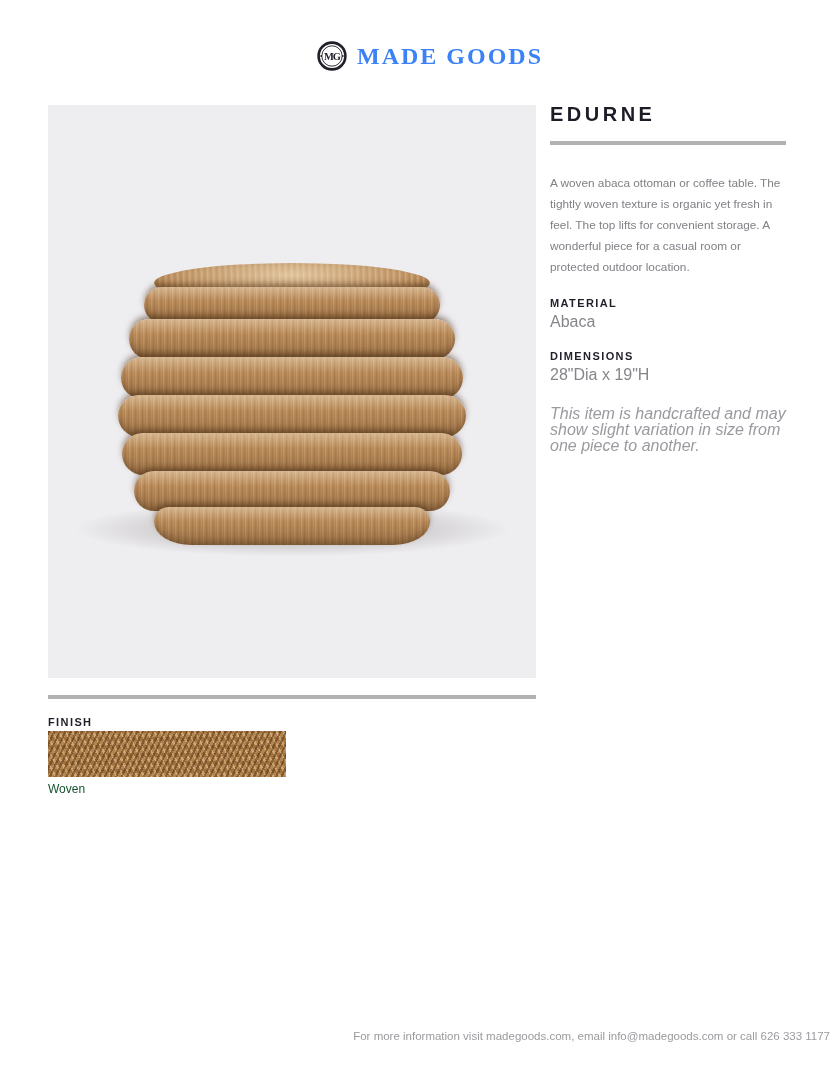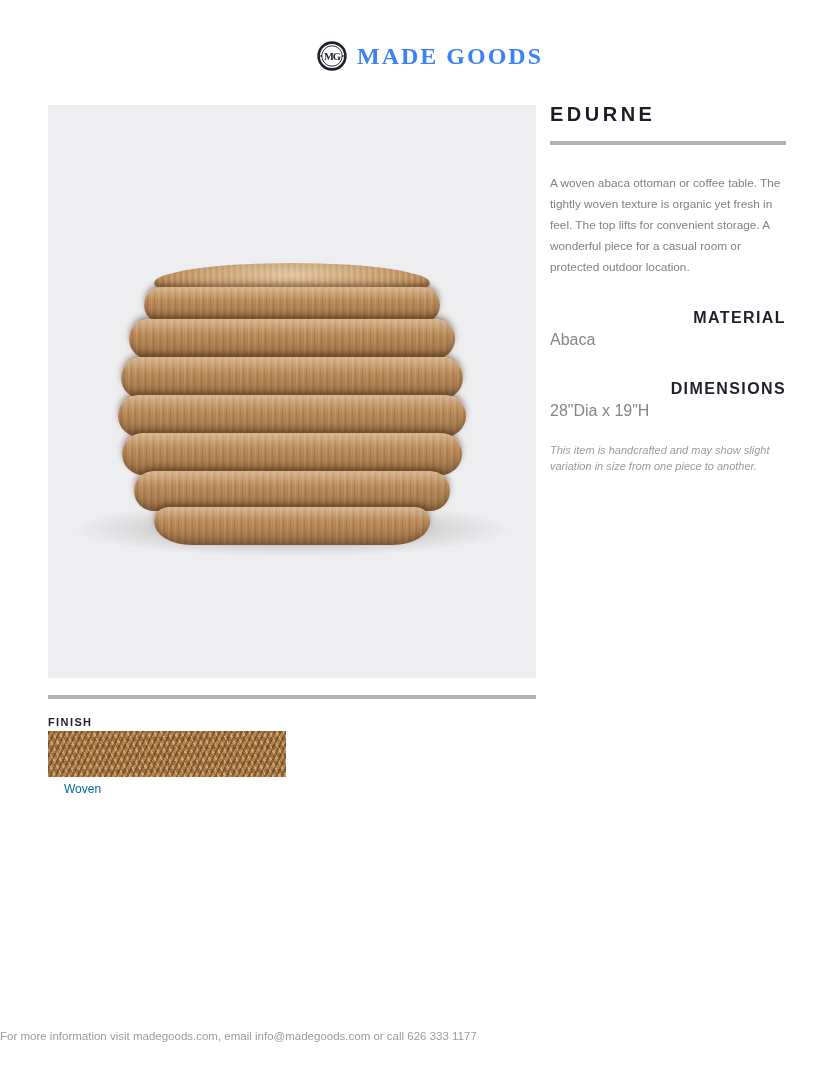--- a/index.html
+++ b/index.html
@@ -58,54 +58,54 @@
   .title {
     font-size: 20px; font-weight: bold; letter-spacing: 3.5px;
     color: #1d1b26;
   }
   .rule { height: 4px; background: #b2b2b4; margin-top: 15px; }
   .desc {
     margin-top: 28px;
     font-size: 11.8px; line-height: 21px; color: #808086;
   }
   .spec-label {
-    margin-top: 31px;
-    font-size: 16px; font-weight: bold; letter-spacing: 1.4px; color: #221f2a; text-align: right;
+    margin-top: 19px;
+    font-size: 11px; font-weight: bold; letter-spacing: 1.4px; color: #221f2a;
   }
   .spec-value { margin-top: 4px; font-size: 16px; color: #85858b; }
   .note {
     margin-top: 22px;
-    font-style: italic; font-size: 11px; line-height: 16px; color: #9a9aa0;
+    font-style: italic; font-size: 16px; line-height: 16px; color: #9a9aa0;
   }
 
   
   .finish-rule { position: absolute; left: 48px; top: 695px; width: 488px; height: 4px; background: #b2b2b4; }
   .finish-label {
     position: absolute; left: 48px; top: 716px;
     font-size: 11px; font-weight: bold; letter-spacing: 1.4px; color: #221f2a;
   }
   .swatch {
     position: absolute; left: 48px; top: 731px; width: 238px; height: 46px;
     background:
       repeating-linear-gradient(90deg, rgba(70,42,16,.18) 0 1px, rgba(0,0,0,0) 1px 30px),
       repeating-linear-gradient(115deg, rgba(80,48,20,.50) 0 2px, rgba(0,0,0,0) 2px 5px),
       repeating-linear-gradient(62deg, rgba(255,222,172,.38) 0 2px, rgba(0,0,0,0) 2px 6px),
       repeating-linear-gradient(0deg, #b5854f 0 4px, #a0713d 4px 8px);
   }
-  .swatch-name { position: absolute; left: 64px; top: 782px; font-size: 12px; color: #0369a1; }
+  .swatch-name { position: absolute; left: 48px; top: 782px; font-size: 12px; color: #14532d; }
 
   
   .diagram { position: absolute; left: 580px; top: 860px; width: 235px; height: 152px; }
   .diagram svg { display: block; }
   .dim-text { font-family: "Liberation Sans", sans-serif; font-size: 11px; fill: #77777d; }
 
   
   .footer {
     position: absolute; left: 0; right: 5px; top: 1030px;
-    text-align: left; font-size: 11.5px; color: #9b9b9f;
+    text-align: right; font-size: 11.5px; color: #9b9b9f;
   }
 </style>
 </head>
 <body>
 
 <div class="page">
 
   <div class="logo">
     <svg class="mark" viewBox="0 0 32 32" aria-hidden="true">
       <circle cx="16" cy="16" r="13.4" fill="none" stroke="#201e29" stroke-width="2.6"></circle>

